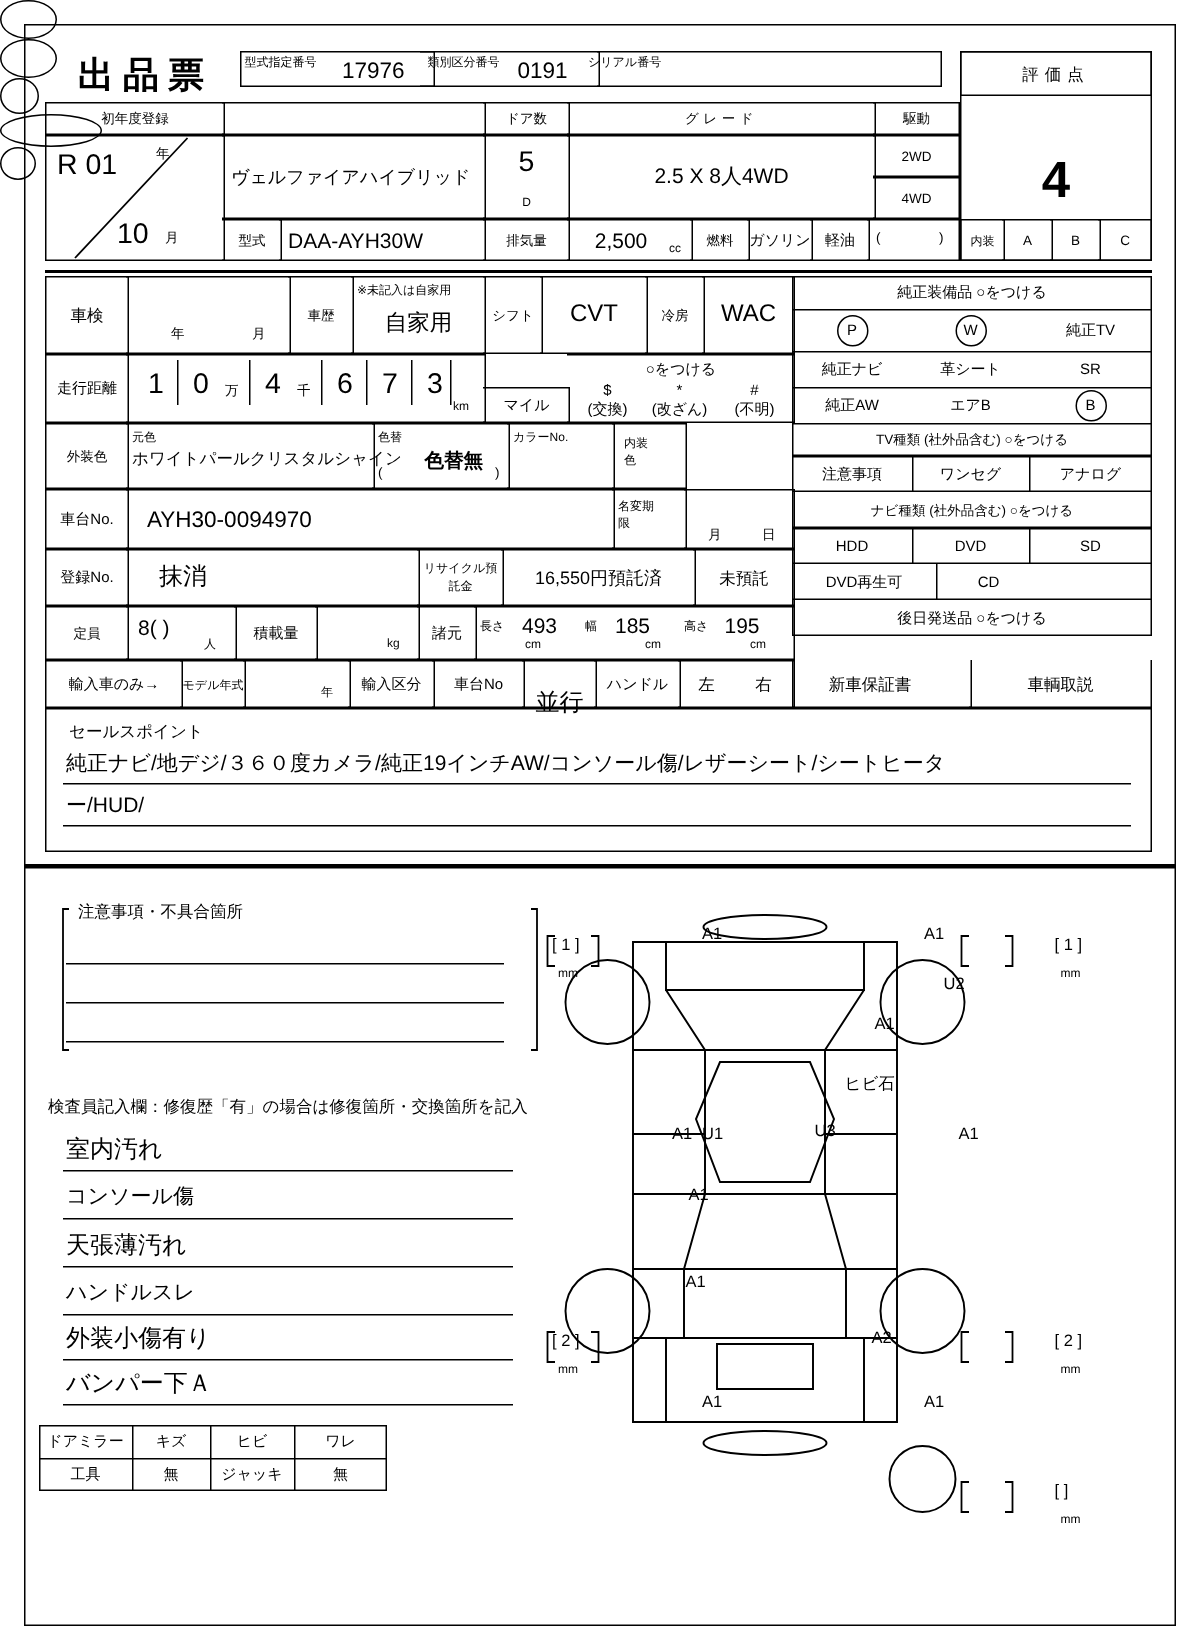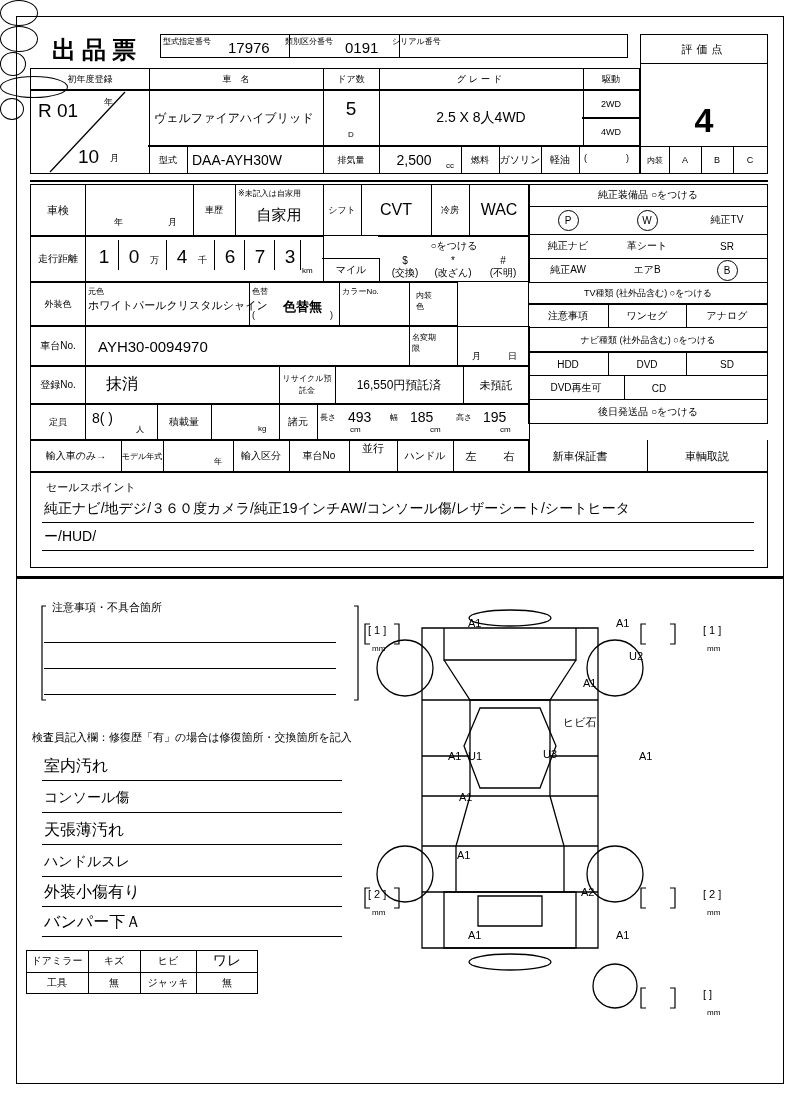--- a/index.html
+++ b/index.html
@@ -57,21 +57,20 @@
   <div class="line" style="left:30px;top:90px;width:1px;height:0;"></div>
   <svg width="120" height="84" style="position:absolute;left:30px;top:90px;">
     <line x1="95" y1="2" x2="20" y2="82" stroke="#000" stroke-width="1.2"></line>
   </svg>
   <div class="t xbig" style="left:38px;top:100px;">R 01</div>
   <div class="t small" style="left:104px;top:96px;">年</div>
   <div class="t xbig" style="left:78px;top:146px;">10</div>
   <div class="t small" style="left:110px;top:152px;">月</div>
 
   <div class="bx noleft" style="left:148px;top:68px;width:176px;height:22px;"></div>
-  <div class="t small ctr" style="left:148px;top:68px;width:176px;height:22px;">車　名</div>
   <div class="bx noleft" style="left:148px;top:90px;width:176px;height:56px;"></div>
   <div class="t med lft" style="left:154px;top:90px;width:172px;height:56px;font-size:12px;">ヴェルファイアハイブリッド</div>
 
   <div class="bx noleft" style="left:322px;top:68px;width:58px;height:22px;"></div>
   <div class="t small ctr" style="left:322px;top:68px;width:58px;height:22px;">ドア数</div>
   <div class="bx noleft" style="left:322px;top:90px;width:58px;height:56px;"></div>
   <div class="t xbig ctr" style="left:322px;top:92px;width:58px;height:34px;">5</div>
   <div class="t vsmall ctr" style="left:322px;top:126px;width:58px;height:16px;">D</div>
 
   <div class="bx noleft" style="left:378px;top:68px;width:206px;height:22px;"></div>
@@ -294,21 +293,21 @@
   <div class="bx noleft" style="left:120px;top:440px;width:44px;height:32px;"></div>
   <div class="t vsmall ctr" style="left:120px;top:440px;width:44px;height:32px;white-space:normal;line-height:11px;text-align:center;">モデル年式</div>
   <div class="bx noleft" style="left:162px;top:440px;width:72px;height:32px;"></div>
   <div class="t vsmall" style="left:214px;top:456px;">年</div>
 
   <div class="bx noleft" style="left:232px;top:440px;width:58px;height:32px;"></div>
   <div class="t small ctr" style="left:232px;top:440px;width:58px;height:32px;font-size:10px;">輸入区分</div>
   <div class="bx noleft" style="left:288px;top:440px;width:62px;height:32px;"></div>
   <div class="t small ctr" style="left:288px;top:440px;width:62px;height:32px;font-size:10px;">車台No</div>
   <div class="bx noleft" style="left:348px;top:440px;width:50px;height:32px;"></div>
-  <div class="t small ctr" style="left:348px;top:432px;width:50px;height:32px;font-size:11px;">並行</div>
+  <div class="t small ctr" style="left:348px;top:452px;width:50px;height:32px;font-size:16px;">並行</div>
   <div class="bx noleft" style="left:396px;top:440px;width:58px;height:32px;"></div>
   <div class="t small ctr" style="left:396px;top:440px;width:58px;height:32px;font-size:10px;">ハンドル</div>
   <div class="bx noleft" style="left:452px;top:440px;width:78px;height:32px;"></div>
   <div class="t small ctr" style="left:452px;top:440px;width:38px;height:32px;font-size:11px;">左</div>
   <div class="t small ctr" style="left:490px;top:440px;width:38px;height:32px;font-size:11px;">右</div>
   <div class="circ" style="left:497px;top:447px;width:22px;height:20px;"></div>
 
   <div class="bx" style="left:528px;top:440px;width:120px;height:32px;border-top:none;"></div>
   <div class="t small ctr" style="left:528px;top:440px;width:104px;height:32px;font-size:11px;">新車保証書</div>
   <div class="bx noleft" style="left:646px;top:440px;width:122px;height:32px;border-top:none;"></div>
@@ -349,21 +348,21 @@
   <div class="line" style="left:42px;top:936px;width:300px;height:1px;"></div>
 
   <div class="bx" style="left:26px;top:950px;width:232px;height:44px;"></div>
   <div class="line" style="left:26px;top:972px;width:232px;height:1px;"></div>
   <div class="line" style="left:88px;top:950px;width:1px;height:44px;"></div>
   <div class="line" style="left:140px;top:950px;width:1px;height:44px;"></div>
   <div class="line" style="left:196px;top:950px;width:1px;height:44px;"></div>
   <div class="t small ctr" style="left:26px;top:950px;width:62px;height:22px;font-size:10px;">ドアミラー</div>
   <div class="t small ctr" style="left:88px;top:950px;width:52px;height:22px;font-size:10px;">キズ</div>
   <div class="t small ctr" style="left:140px;top:950px;width:56px;height:22px;font-size:10px;">ヒビ</div>
-  <div class="t small ctr" style="left:196px;top:950px;width:62px;height:22px;font-size:14px;">ワレ</div>
+  <div class="t small ctr" style="left:196px;top:950px;width:62px;height:22px;font-size:10px;">ワレ</div>
   <div class="t small ctr" style="left:26px;top:972px;width:62px;height:22px;font-size:10px;">工具</div>
   <div class="t small ctr" style="left:88px;top:972px;width:52px;height:22px;font-size:10px;">無</div>
   <div class="t small ctr" style="left:140px;top:972px;width:56px;height:22px;font-size:10px;">ジャッキ</div>
   <div class="t small ctr" style="left:196px;top:972px;width:62px;height:22px;font-size:10px;">無</div>
 
   <svg width="400" height="440" style="position:absolute;left:360px;top:596px;">
     <g stroke="#000" stroke-width="1.3" fill="none">
 
       <ellipse cx="150" cy="22" rx="41" ry="8"></ellipse>
 

